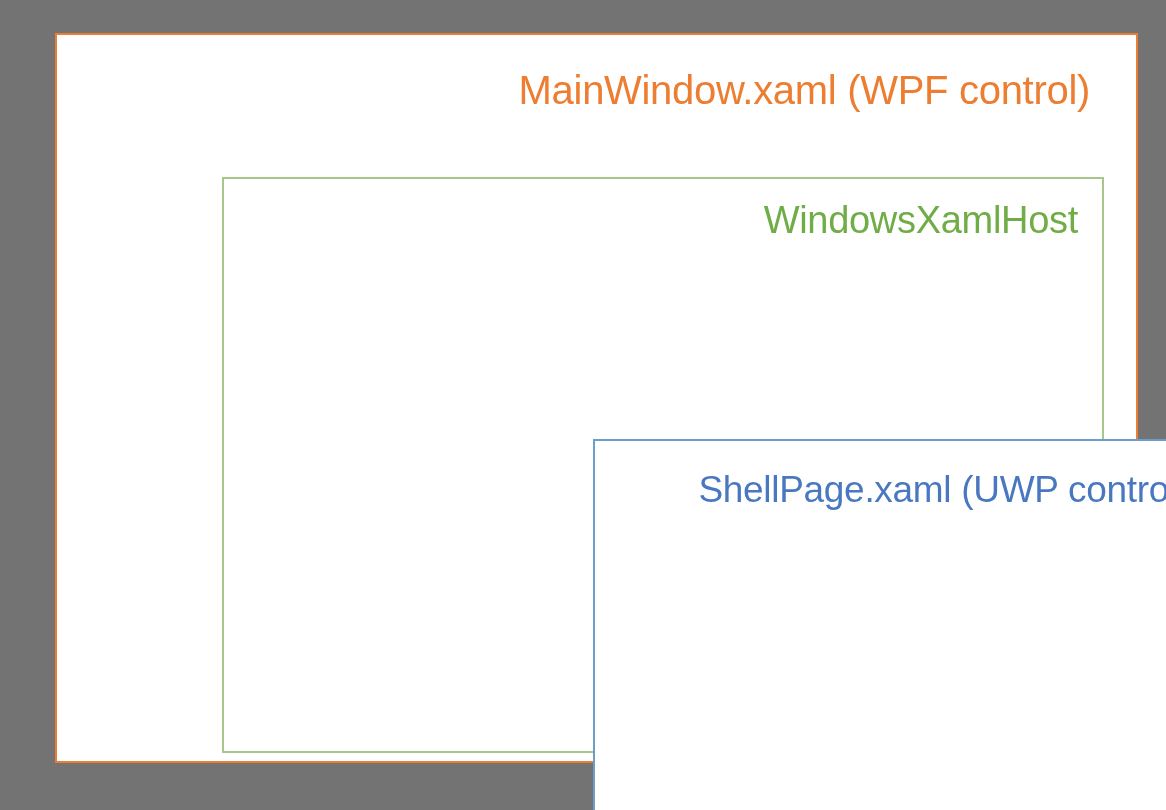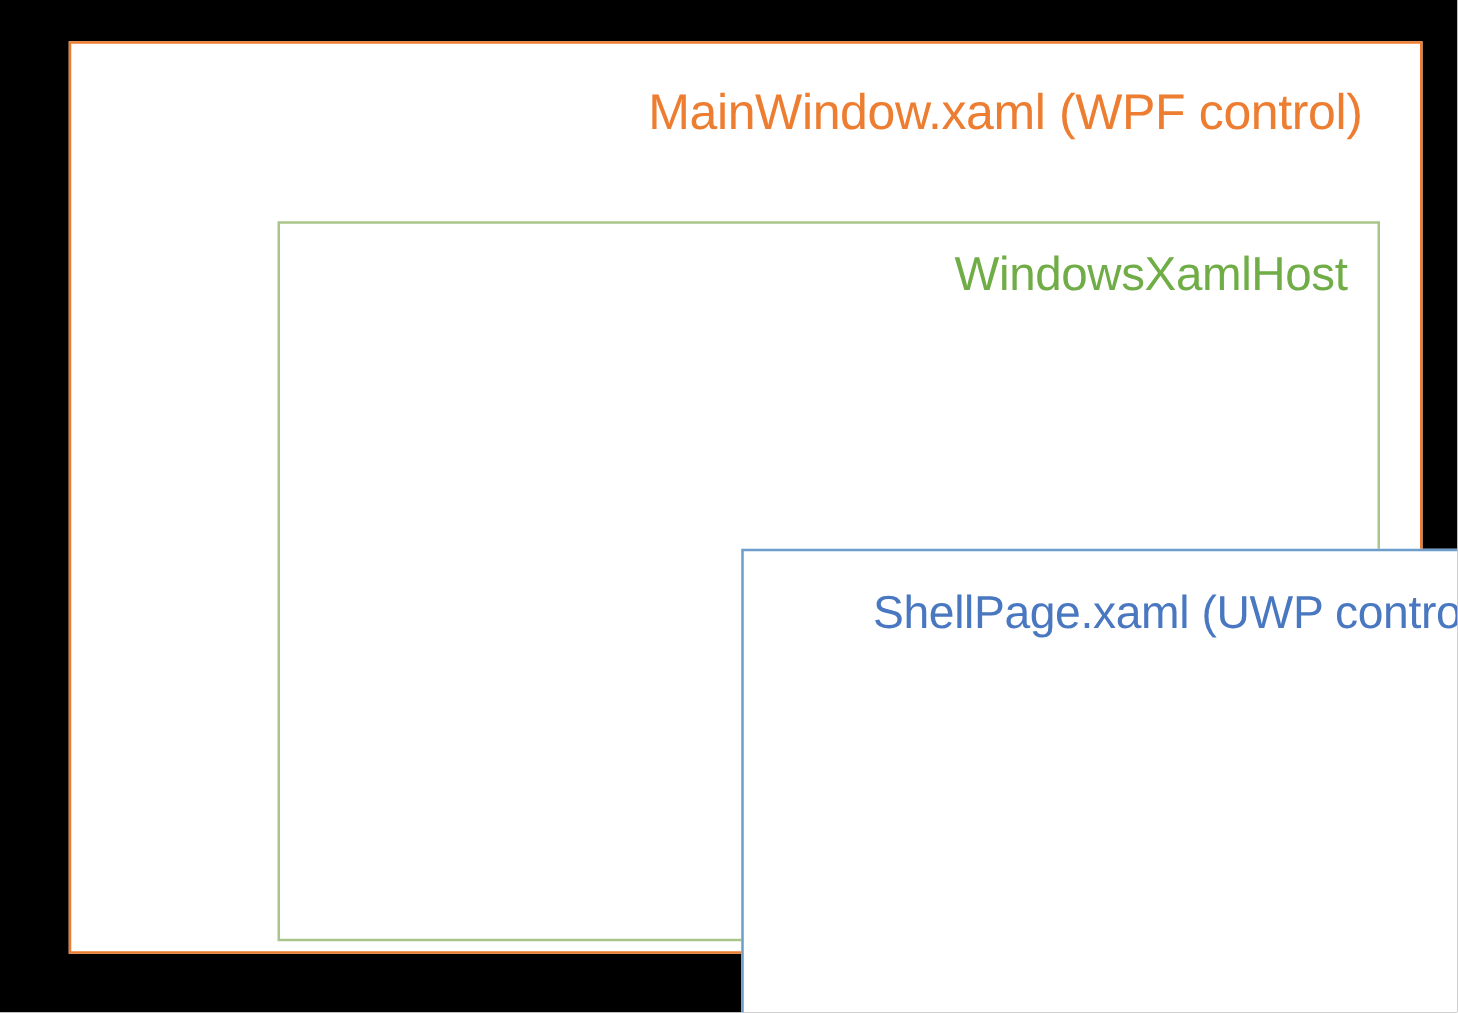--- a/index.html
+++ b/index.html
@@ -8,21 +8,21 @@
     padding: 0;
     background: #ffffff;
   }
   body {
     font-family: "Liberation Sans", sans-serif;
   }
   #canvas {
     position: relative;
     width: 1166px;
     height: 810px;
-    background: #000000;
+    background: #737373;
     overflow: hidden;
   }
 
   
   .box-outer {
     position: absolute;
     left: 55px;
     top: 33px;
     width: 1083px;
     height: 730px;

